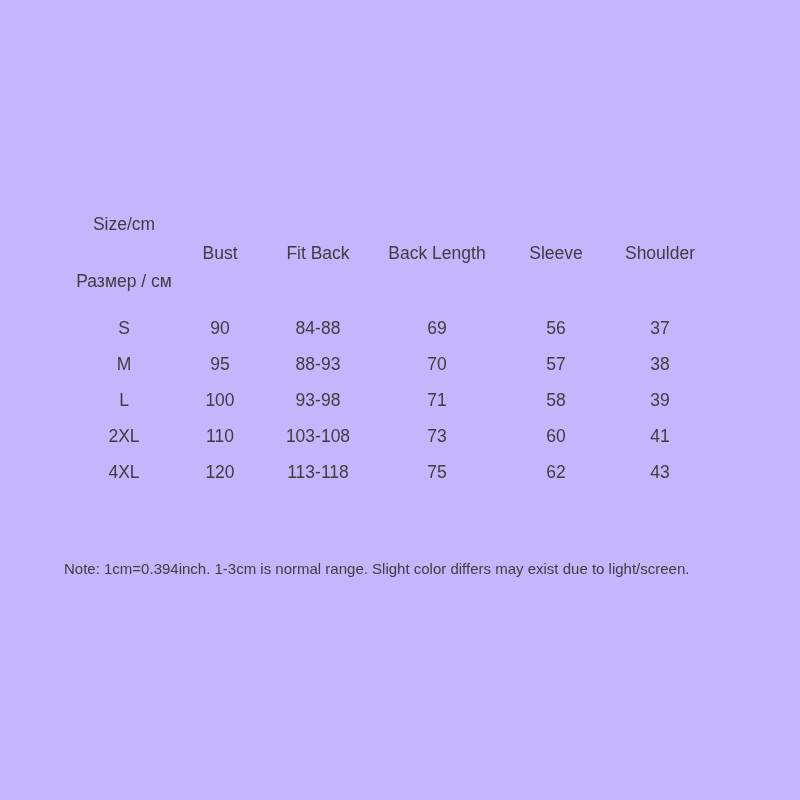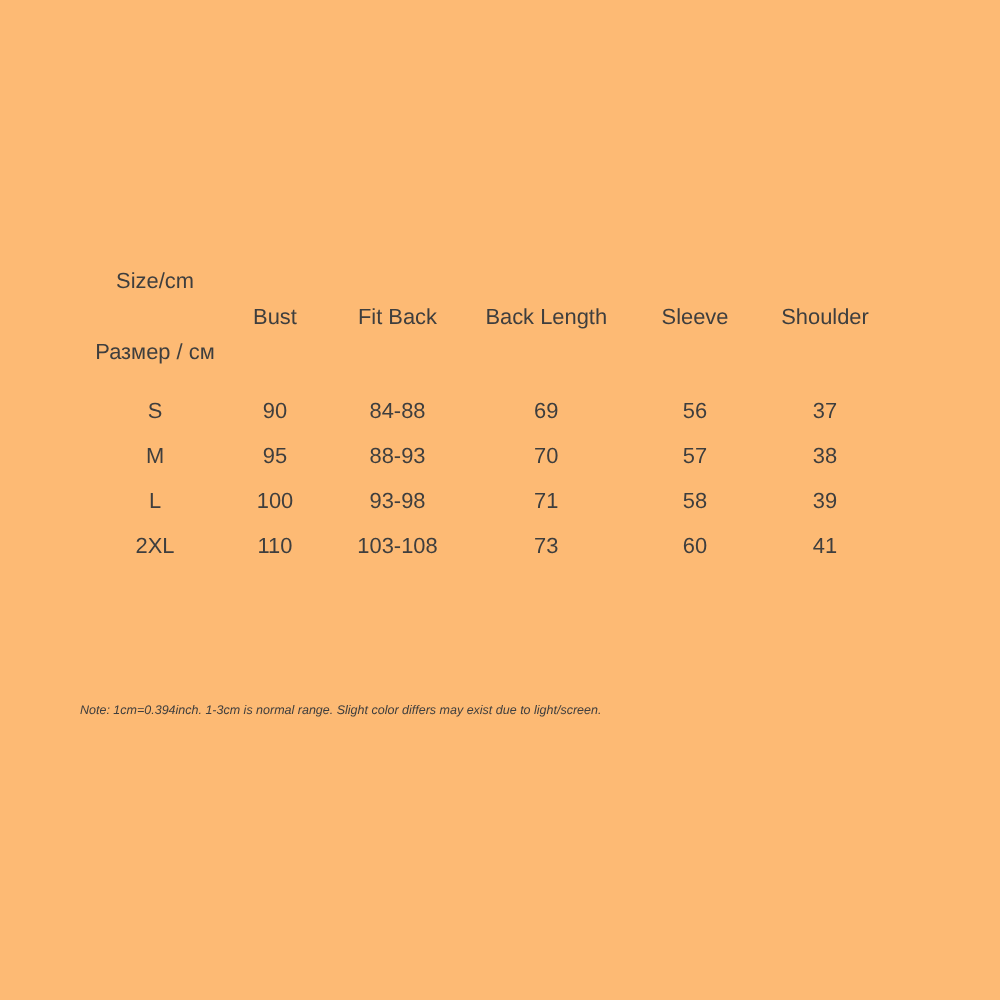--- a/index.html
+++ b/index.html
@@ -4,21 +4,21 @@
 <style>
   html, body {
     margin: 0;
     padding: 0;
     background: #ffffff;
   }
   .page {
     position: relative;
     width: 800px;
     height: 800px;
-    background: #fdba74;
+    background: #c4b5fd;
     font-family: "Liberation Sans", "DejaVu Sans", sans-serif;
     color: #3e3e3e;
     overflow: hidden;
   }
   table.size-table {
     position: absolute;
     left: 64px;
     top: 212px;
     border-collapse: collapse;
     table-layout: fixed;
@@ -41,25 +41,24 @@
     font-size: 17.5px;
     text-align: center;
     vertical-align: middle;
     padding: 0;
     white-space: nowrap;
   }
   .note {
     position: absolute;
     left: 64px;
     top: 559px;
-    font-size: 10px;
+    font-size: 15px;
     line-height: 19px;
     color: #3e3e3e;
     white-space: nowrap;
-    font-style: italic;
   }
 </style>
 </head>
 <body>
 
 <div class="page">
 
   <table class="size-table">
     <colgroup>
       <col style="width:120px">
@@ -108,18 +107,26 @@
           <td>39</td>
         </tr>
         <tr>
           <td>2XL</td>
           <td>110</td>
           <td>103-108</td>
           <td>73</td>
           <td>60</td>
           <td>41</td>
         </tr>
+        <tr>
+          <td>4XL</td>
+          <td>120</td>
+          <td>113-118</td>
+          <td>75</td>
+          <td>62</td>
+          <td>43</td>
+        </tr>
       </tbody>
   </table>
 
   <div class="note">Note: 1cm=0.394inch. 1-3cm is normal range. Slight color differs may exist due to light/screen.</div>
 
 </div>
 
 </body></html>

